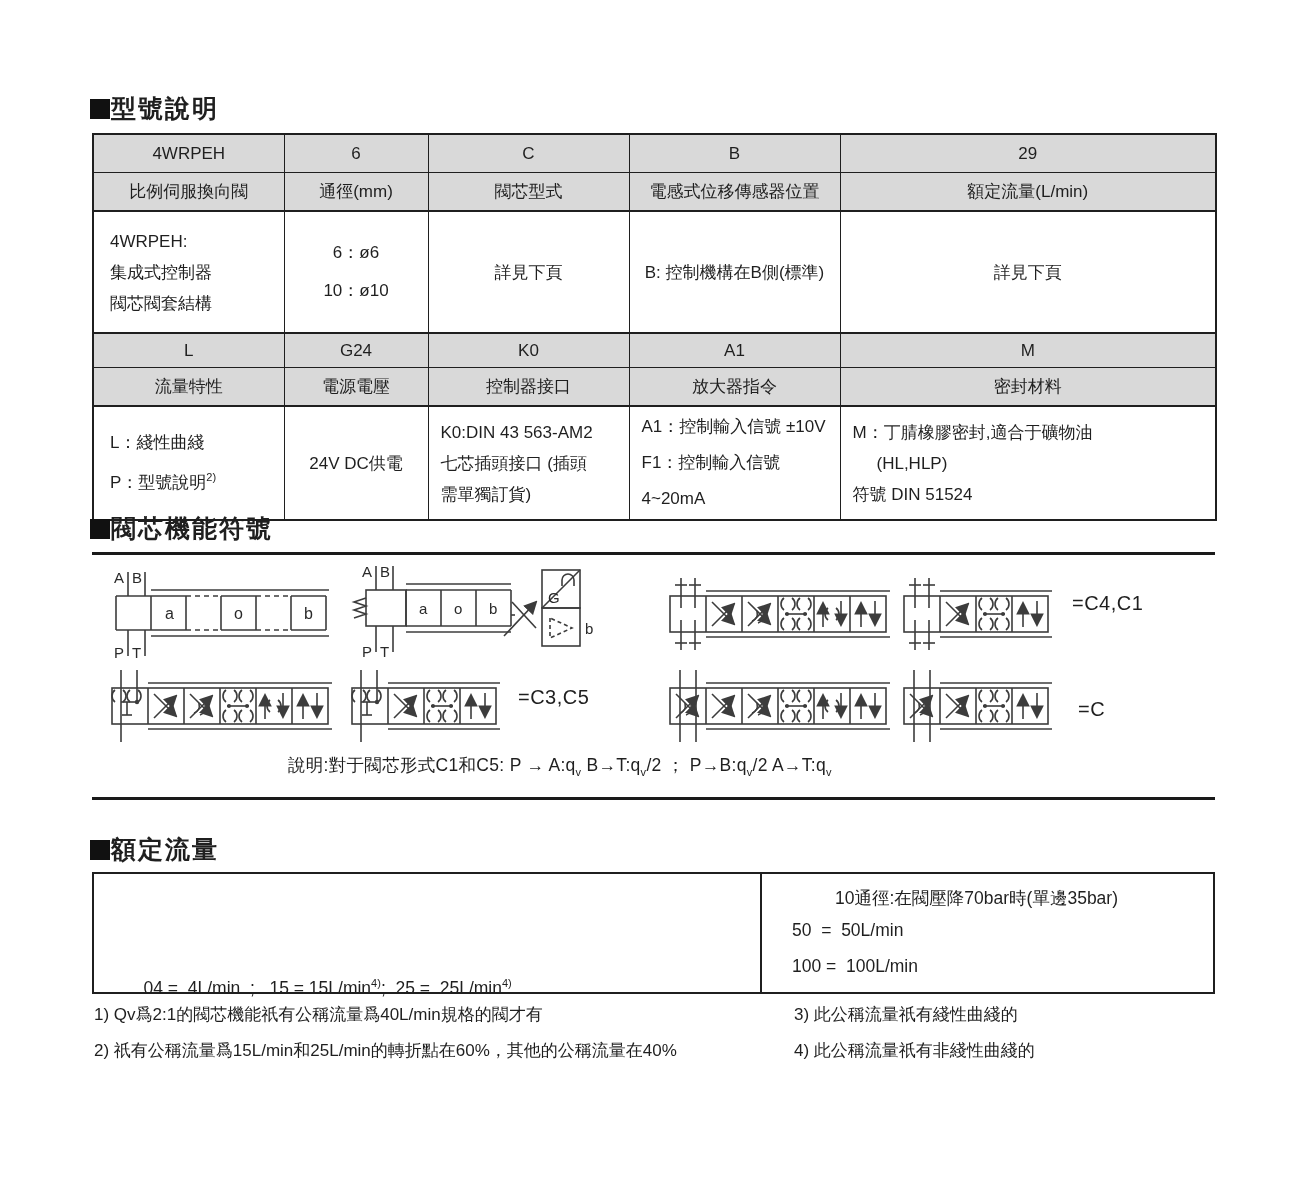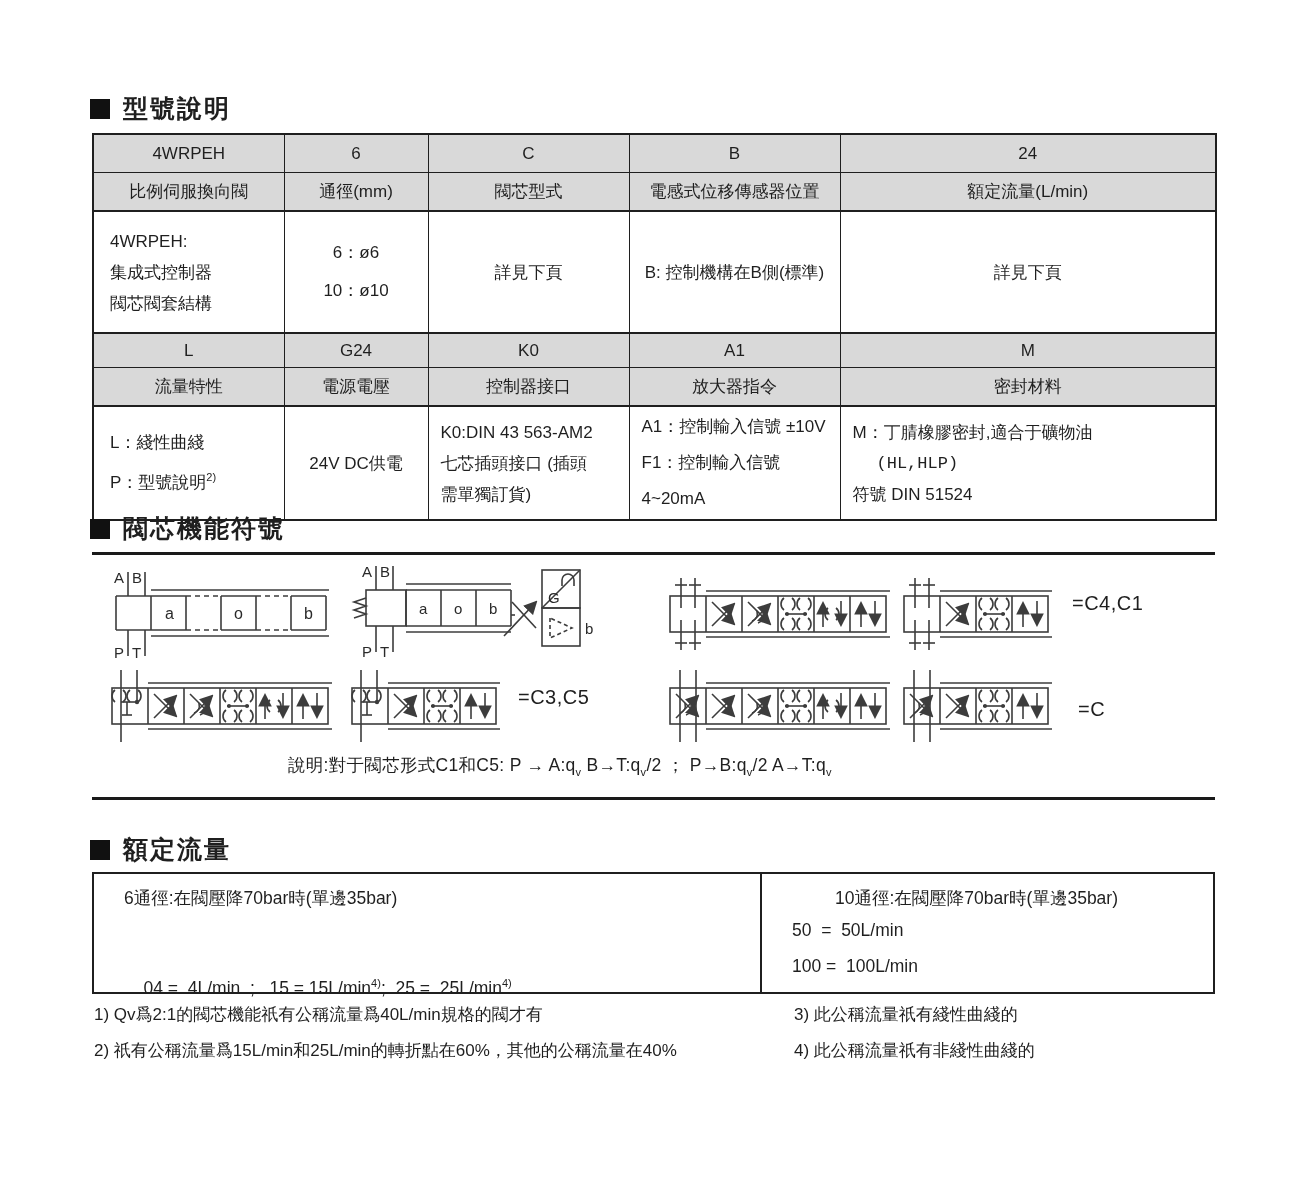--- a/index.html
+++ b/index.html
@@ -3,35 +3,35 @@
 <meta charset="utf-8">
 <style>
   html,body{margin:0;padding:0;}
   body{
     width:1300px;height:1202px;background:#ffffff;position:relative;
     font-family:"Liberation Sans", sans-serif;color:#1f1f1f;
     -webkit-font-smoothing:antialiased;
   }
   .abs{position:absolute;}
   
-  .sec-title{font-size:25px;font-weight:bold;letter-spacing:2px;display:flex;align-items:center;gap:13px;}
+  .sec-title{font-size:25px;font-weight:bold;letter-spacing:2px;display:flex;align-items:center;gap:1px;}
   .sq{width:20px;height:20px;background:#111;flex:0 0 auto;}
   .rule{background:#1a1a1a;height:3px;}
   
   table.spec{border-collapse:collapse;table-layout:fixed;border:2.5px solid #1f1f1f;}
   table.spec td{border:1.2px solid #1f1f1f;text-align:center;font-size:17px;padding:2px 6px;vertical-align:middle;}
   table.spec td.gray{background:#d9d9d9;}
   table.spec tr.h35 td{height:33px;}
   table.spec tr.h31 td{height:29px;}
   table.spec td.thickb{border-bottom-width:2.5px;margin-top:24px;}
   .cell-lines{line-height:31px;}
   .tl{text-align:left !important;}
   .pl16{padding-left:16px !important;}
   .pl12{padding-left:12px !important;}
-  .ind{padding-left:24px;font-family:Liberation Mono, monospace;}
+  .ind{padding-left:24px;}
   sup{font-size:11px;}
   sub{font-size:11px;}
   
   svg.vsym{position:absolute;overflow:visible;}
   svg.vsym path,svg.vsym line,svg.vsym rect,svg.vsym polyline,svg.vsym polygon{
     stroke:#3c3c3c;stroke-width:1.6;fill:none;stroke-linecap:butt;}
   svg.vsym text{fill:#2a2a2a;stroke:none;font-family:"Liberation Sans",sans-serif;}
   .eq-label{font-size:20px;letter-spacing:0.5px;}
   .note-line{font-size:17.5px;letter-spacing:0.3px;}
   
@@ -119,21 +119,21 @@
       <col style="width:201px">
       <col style="width:211px">
       <col style="width:376px">
   </colgroup>
   <tbody>
       <tr class="h35">
     <td class="gray">4WRPEH</td>
     <td class="gray">6</td>
     <td class="gray">C</td>
     <td class="gray">B</td>
-    <td class="gray">24</td>
+    <td class="gray">29</td>
   </tr>
   <tr class="h35">
     <td class="gray thickb">比例伺服換向閥</td>
     <td class="gray thickb">通徑(mm)</td>
     <td class="gray thickb">閥芯型式</td>
     <td class="gray thickb">電感式位移傳感器位置</td>
     <td class="gray thickb">額定流量(L/min)</td>
   </tr>
   <tr style="height:122px;">
     <td class="thickb tl pl16">
@@ -351,21 +351,20 @@
 
 <div class="abs rule" style="left:92px;top:797px;width:1123px;"></div>
 
 <div class="abs sec-title" style="left:90px;top:833px;">
   <span class="sq"></span>
   <span>額定流量</span>
 </div>
 
 <div class="flowbox" style="left:92px;top:872px;width:1119px;height:118px;">
   <div class="flow-divider" style="left:666px;"></div>
-  <div class="flow-text" style="left:30px;top:12px;">6通徑:在閥壓降70bar時(單邊35bar)</div>
   <div class="flow-text" style="left:30px;top:82px;">
     <span>04 =  4L/min  ;   15 = 15L/min</span><sup>4)</sup><span>;  25 =  25L/min</span><sup>4)</sup>
   </div>
   <div class="flow-text" style="left:698px;top:12px;margin-left:43px;">10通徑:在閥壓降70bar時(單邊35bar)</div>
   <div class="flow-text" style="left:698px;top:46px;">50  =  50L/min</div>
   <div class="flow-text" style="left:698px;top:82px;">100 =  100L/min</div>
 </div>
 
 <div class="fn" style="left:94px;top:1003px;">1) Qv爲2:1的閥芯機能祇有公稱流量爲40L/min規格的閥才有</div>
 <div class="fn" style="left:94px;top:1039px;">2) 祇有公稱流量爲15L/min和25L/min的轉折點在60%，其他的公稱流量在40%</div>

